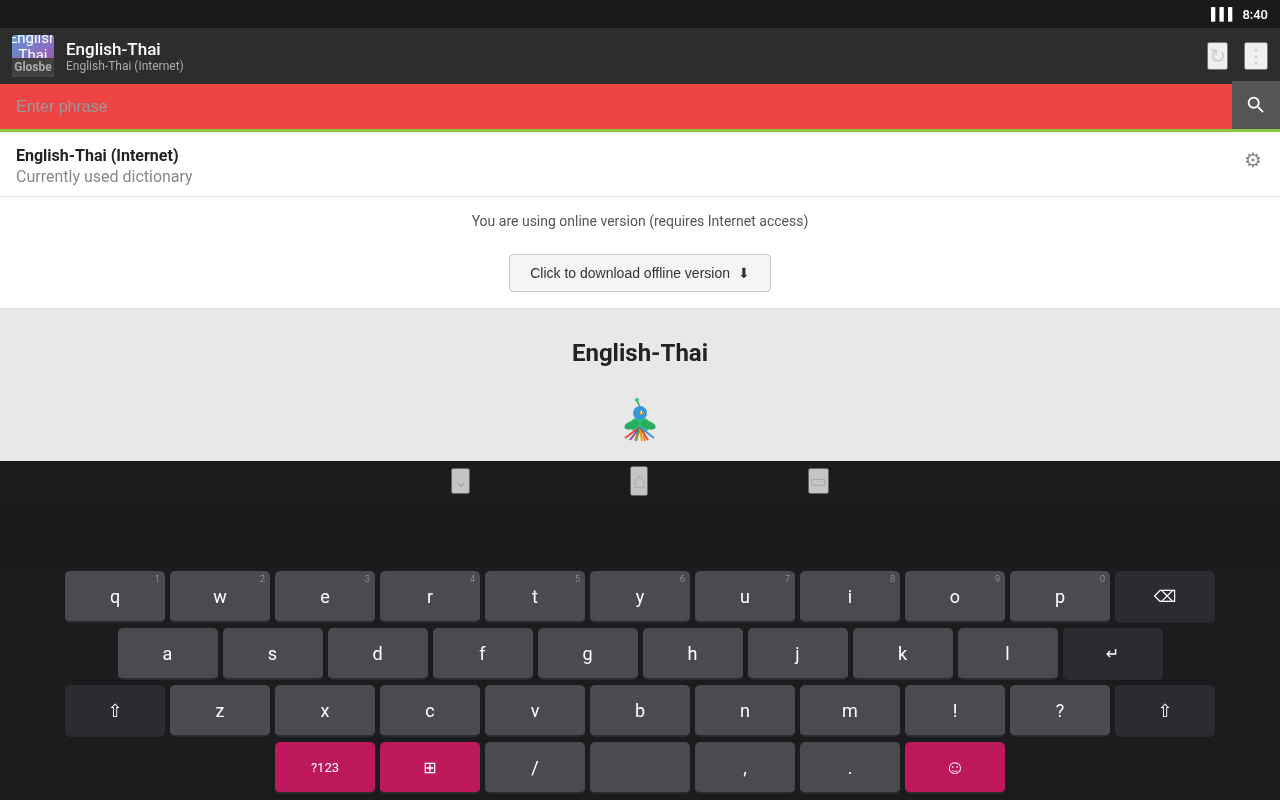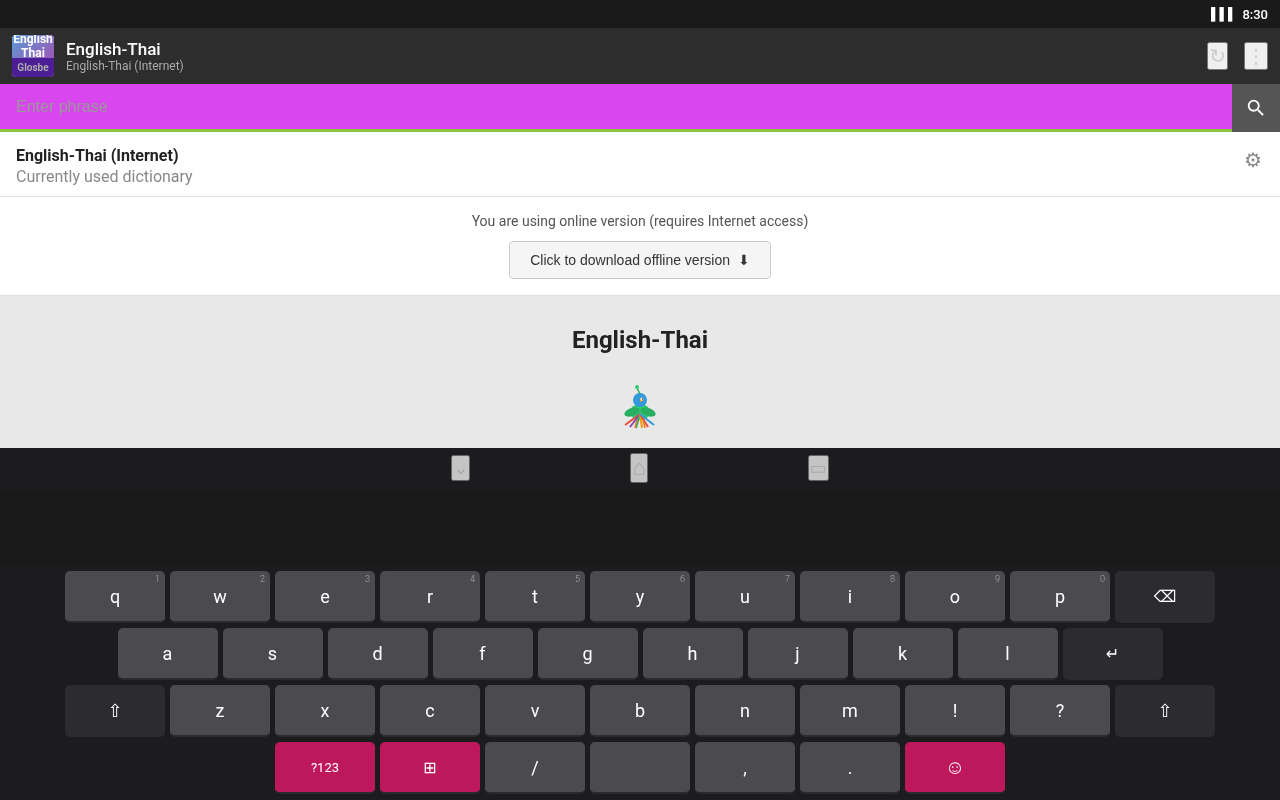--- a/index.html
+++ b/index.html
@@ -65,24 +65,24 @@
       align-items: center;
     }
     .app-bar-icon {
       color: #ccc;
       font-size: 20px;
       cursor: pointer;
     }
 
     
     .search-bar {
-      background: #d946ef;
+      background: #ef4444;
       height: 48px;
       display: flex;
-      align-items: flex-start;
+      align-items: flex-end;
       border-bottom: 3px solid #8dc63f;
       gap: 12px;
     }
     .search-input {
       flex: 1;
       border: none;
       outline: none;
       font-size: 16px;
       padding: 0 16px;
       color: #333;
@@ -136,21 +136,21 @@
     
     .online-section {
       background: white;
       padding: 16px;
       text-align: center;
       border-bottom: 1px solid #e0e0e0;
     }
     .online-notice {
       color: #555;
       font-size: 14px;
-      margin-bottom: 12px;
+      margin-bottom: 25px;
     }
     .download-btn {
       display: inline-flex;
       align-items: center;
       gap: 8px;
       padding: 10px 20px;
       background: #f5f5f5;
       border: 1px solid #ccc;
       border-radius: 4px;
       font-size: 14px;
@@ -266,42 +266,42 @@
       background: white;
       border-radius: 4px;
     }
     .app-icon-top {
       background: linear-gradient(135deg, #5b9bd5, #9b59b6);
       width: 100%;
       height: 55%;
       display: flex;
       align-items: center;
       justify-content: center;
-      font-size: 12px;
+      font-size: 15px;
       color: white;
-      font-weight: bold;
+      font-weight: normal;
     }
     .app-icon-bottom {
-      background: #4c1d95;
+      background: #404040;
       width: 100%;
       height: 45%;
       display: flex;
       align-items: center;
       justify-content: center;
-      font-size: 10px;
+      font-size: 12px;
       color: #aaa;
       text-align: center;
     }
   </style>
 </head>
 <body>
 
 <div class="status-bar">
   <span class="signal-icon">▌▌▌</span>
-  <span class="status-bar-text">8:30</span>
+  <span class="status-bar-text">8:40</span>
 </div>
 
 <div class="app-bar">
   <div class="app-icon">
     <div class="app-icon-inner">
       <div class="app-icon-top">English<br>Thai</div>
       <div class="app-icon-bottom">Glosbe</div>
     </div>
   </div>
   <div class="app-title-block">

